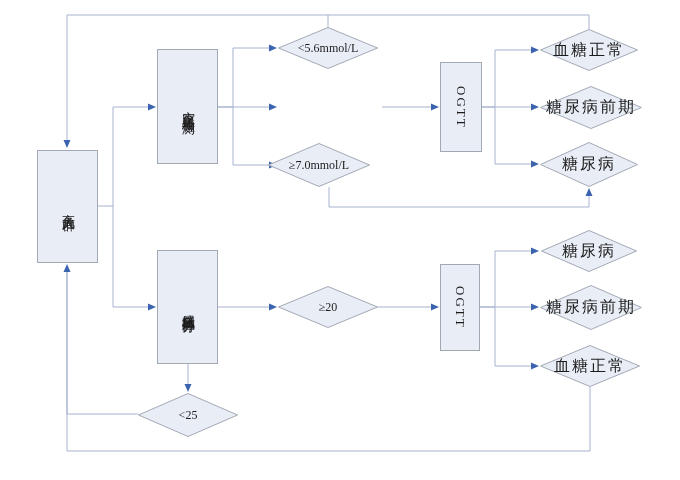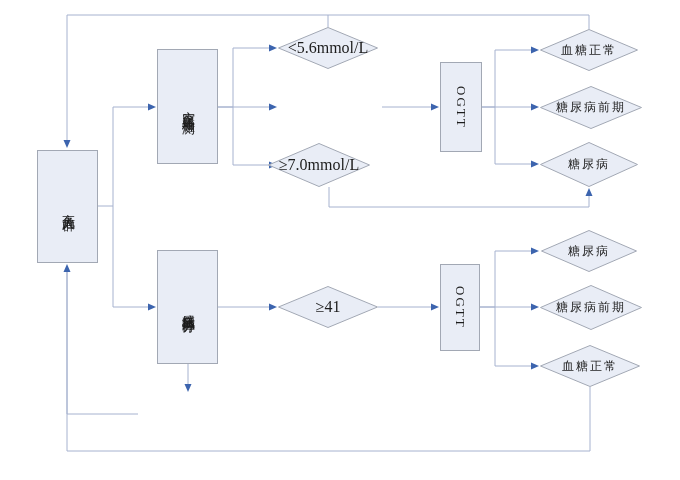--- a/index.html
+++ b/index.html
@@ -18,22 +18,22 @@
     writing-mode:vertical-rl;text-orientation:mixed;
     font-size:13px;letter-spacing:2px;line-height:1.15;white-space:nowrap;
   }
   .diamond{position:absolute;}
   .diamond svg{position:absolute;left:0;top:0;display:block;}
   .diamond svg polygon{fill:#e9edf6;stroke:#a2a8b4;stroke-width:1;}
   .dlabel{
     position:absolute;left:0;top:0;right:0;bottom:0;
     display:flex;align-items:center;justify-content:center;white-space:nowrap;
   }
-  .lat{font-size:16px;}
-  .cjk{font-size:12px;letter-spacing:2px;}
+  .lat{font-size:12px;}
+  .cjk{font-size:16px;letter-spacing:2px;}
 </style>
 </head>
 <body>
 
 <div class="stage">
 
   <svg class="wires" width="680" height="480">
 
     <path d="M98,206 H113 V107 H148"></path>
 
@@ -132,21 +132,27 @@
     <svg width="98" height="45">
         <polygon points="49,0.5 97.5,22.5 49,44.5 0.5,22.5"></polygon>
       </svg>
     <span class="dlabel cjk">糖尿病</span>
   </div>
 
   <div class="diamond" style="left:278px;top:286px;width:100px;height:42px">
     <svg width="100" height="42">
         <polygon points="50,0.5 99.5,21 50,41.5 0.5,21"></polygon>
       </svg>
-    <span class="dlabel lat">≥41</span>
+    <span class="dlabel lat">≥20</span>
+  </div>
+  <div class="diamond" style="left:138px;top:393px;width:100px;height:44px">
+    <svg width="100" height="44">
+        <polygon points="50,0.5 99.5,22 50,43.5 0.5,22"></polygon>
+      </svg>
+    <span class="dlabel lat">&lt;25</span>
   </div>
 
   <div class="diamond" style="left:541px;top:230px;width:96px;height:42px">
     <svg width="96" height="42">
         <polygon points="48,0.5 95.5,21 48,41.5 0.5,21"></polygon>
       </svg>
     <span class="dlabel cjk">糖尿病</span>
   </div>
   <div class="diamond" style="left:540px;top:285px;width:102px;height:45px">
     <svg width="102" height="45">

